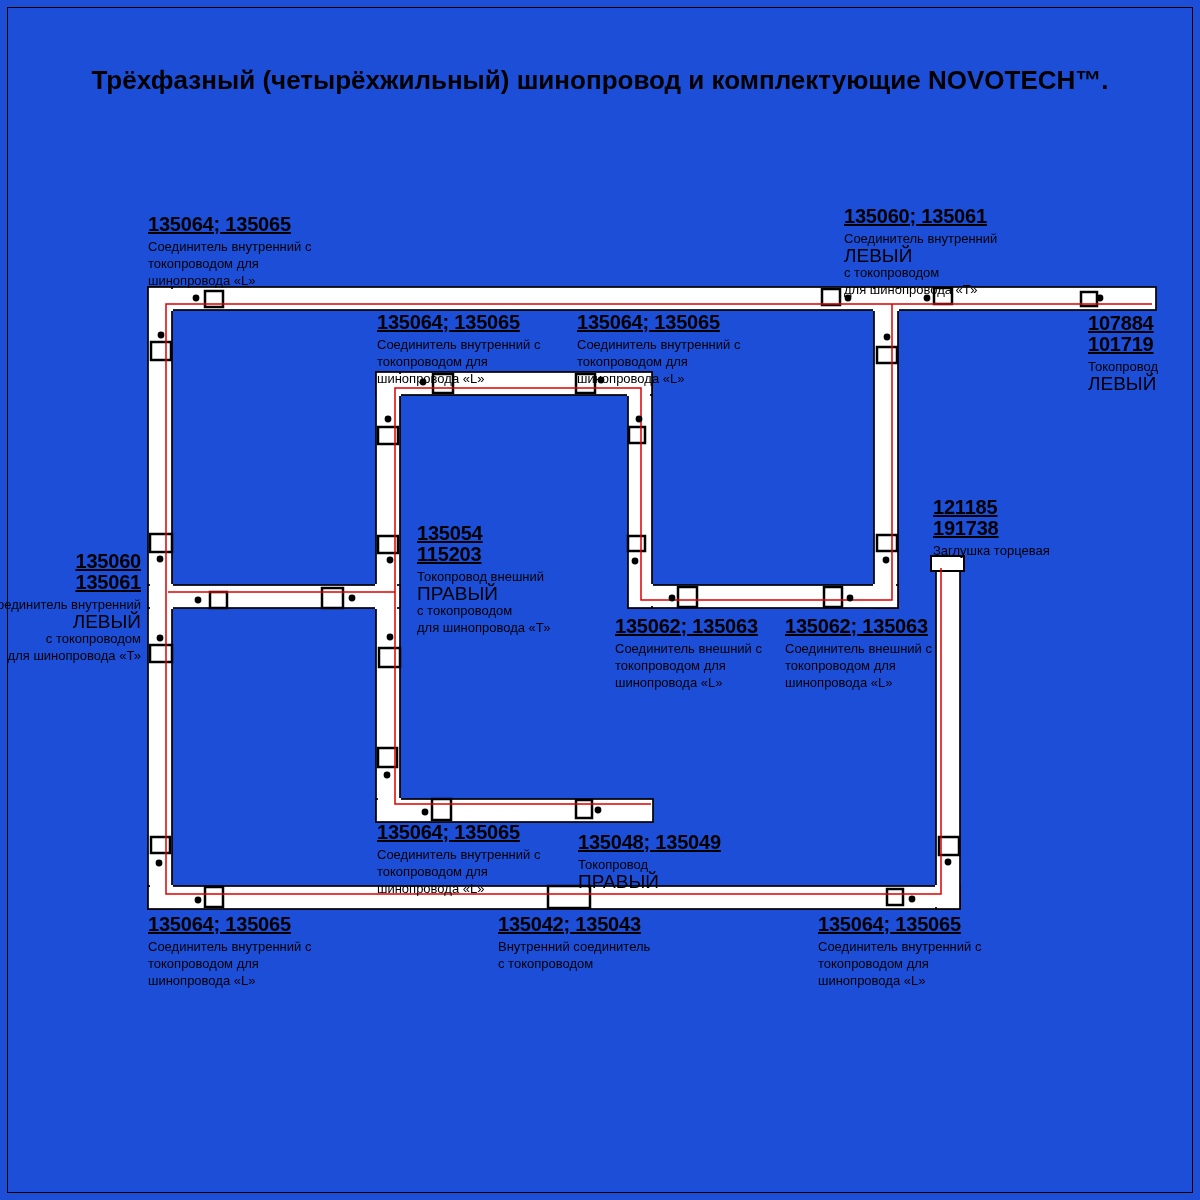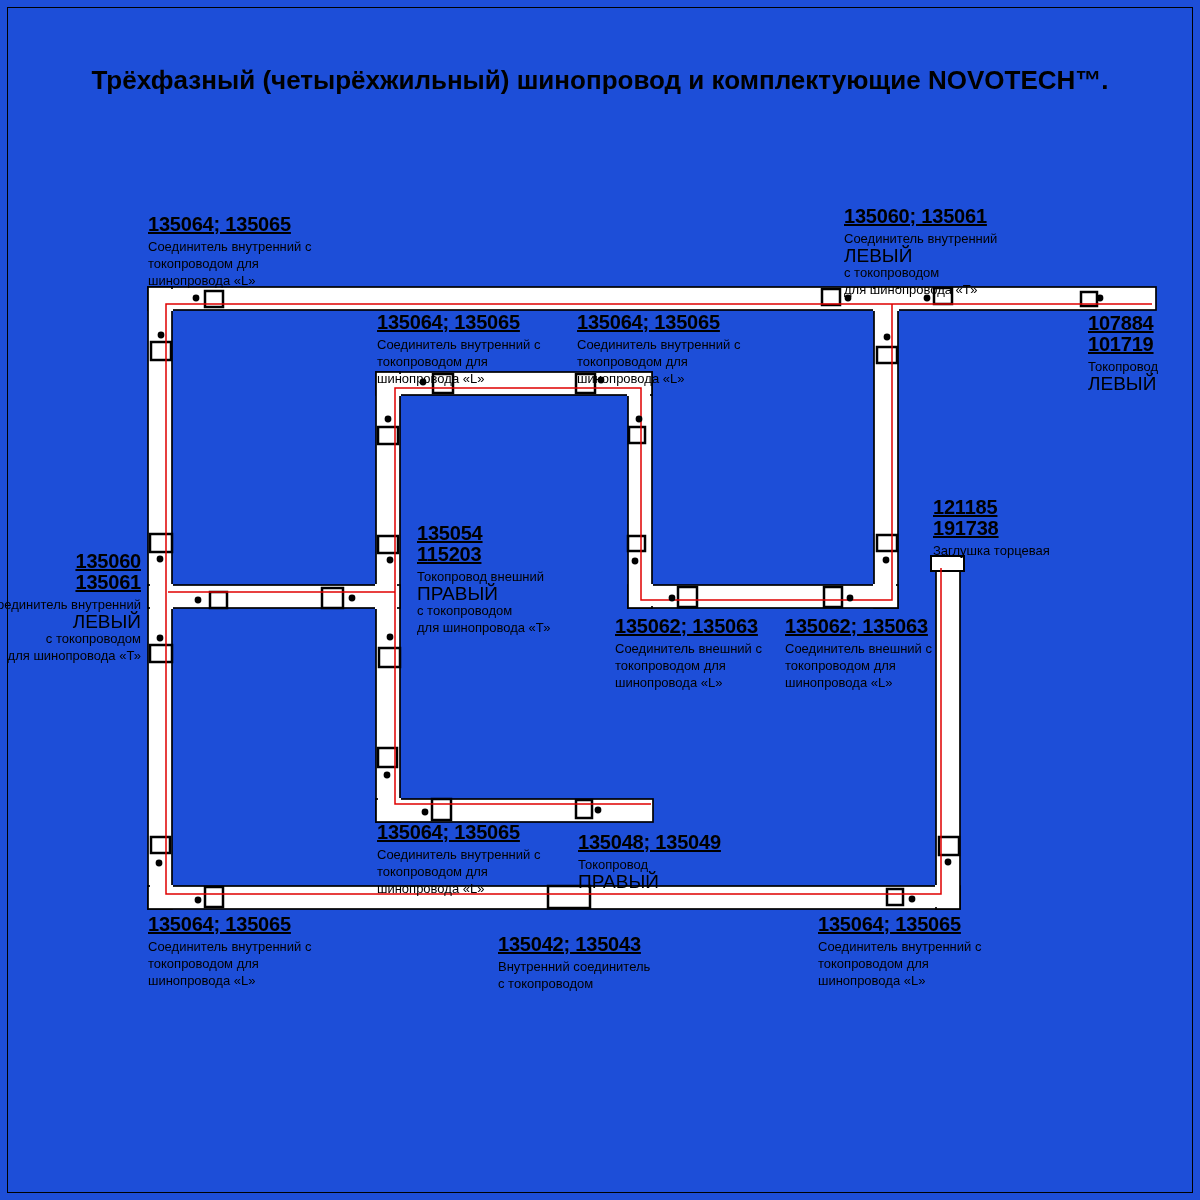--- a/index.html
+++ b/index.html
@@ -182,21 +182,21 @@
         <div class="num">135048; 135049</div>
         <div class="d">Токопровод</div>
         <div class="db">ПРАВЫЙ</div>
       </div>
       <div class="lbl" style="left: 148px; top: 914px;">
         <div class="num">135064; 135065</div>
         <div class="d">Соединитель внутренний с</div>
         <div class="d">токопроводом для</div>
         <div class="d">шинопровода «L»</div>
       </div>
-      <div class="lbl" style="left: 498px; top: 934px;">
+      <div class="lbl" style="left: 498px; top: 914px;">
         <div class="num">135042; 135043</div>
         <div class="d">Внутренний соединитель</div>
         <div class="d">с токопроводом</div>
       </div>
       <div class="lbl" style="left: 818px; top: 914px;">
         <div class="num">135064; 135065</div>
         <div class="d">Соединитель внутренний с</div>
         <div class="d">токопроводом для</div>
         <div class="d">шинопровода «L»</div>
       </div>

